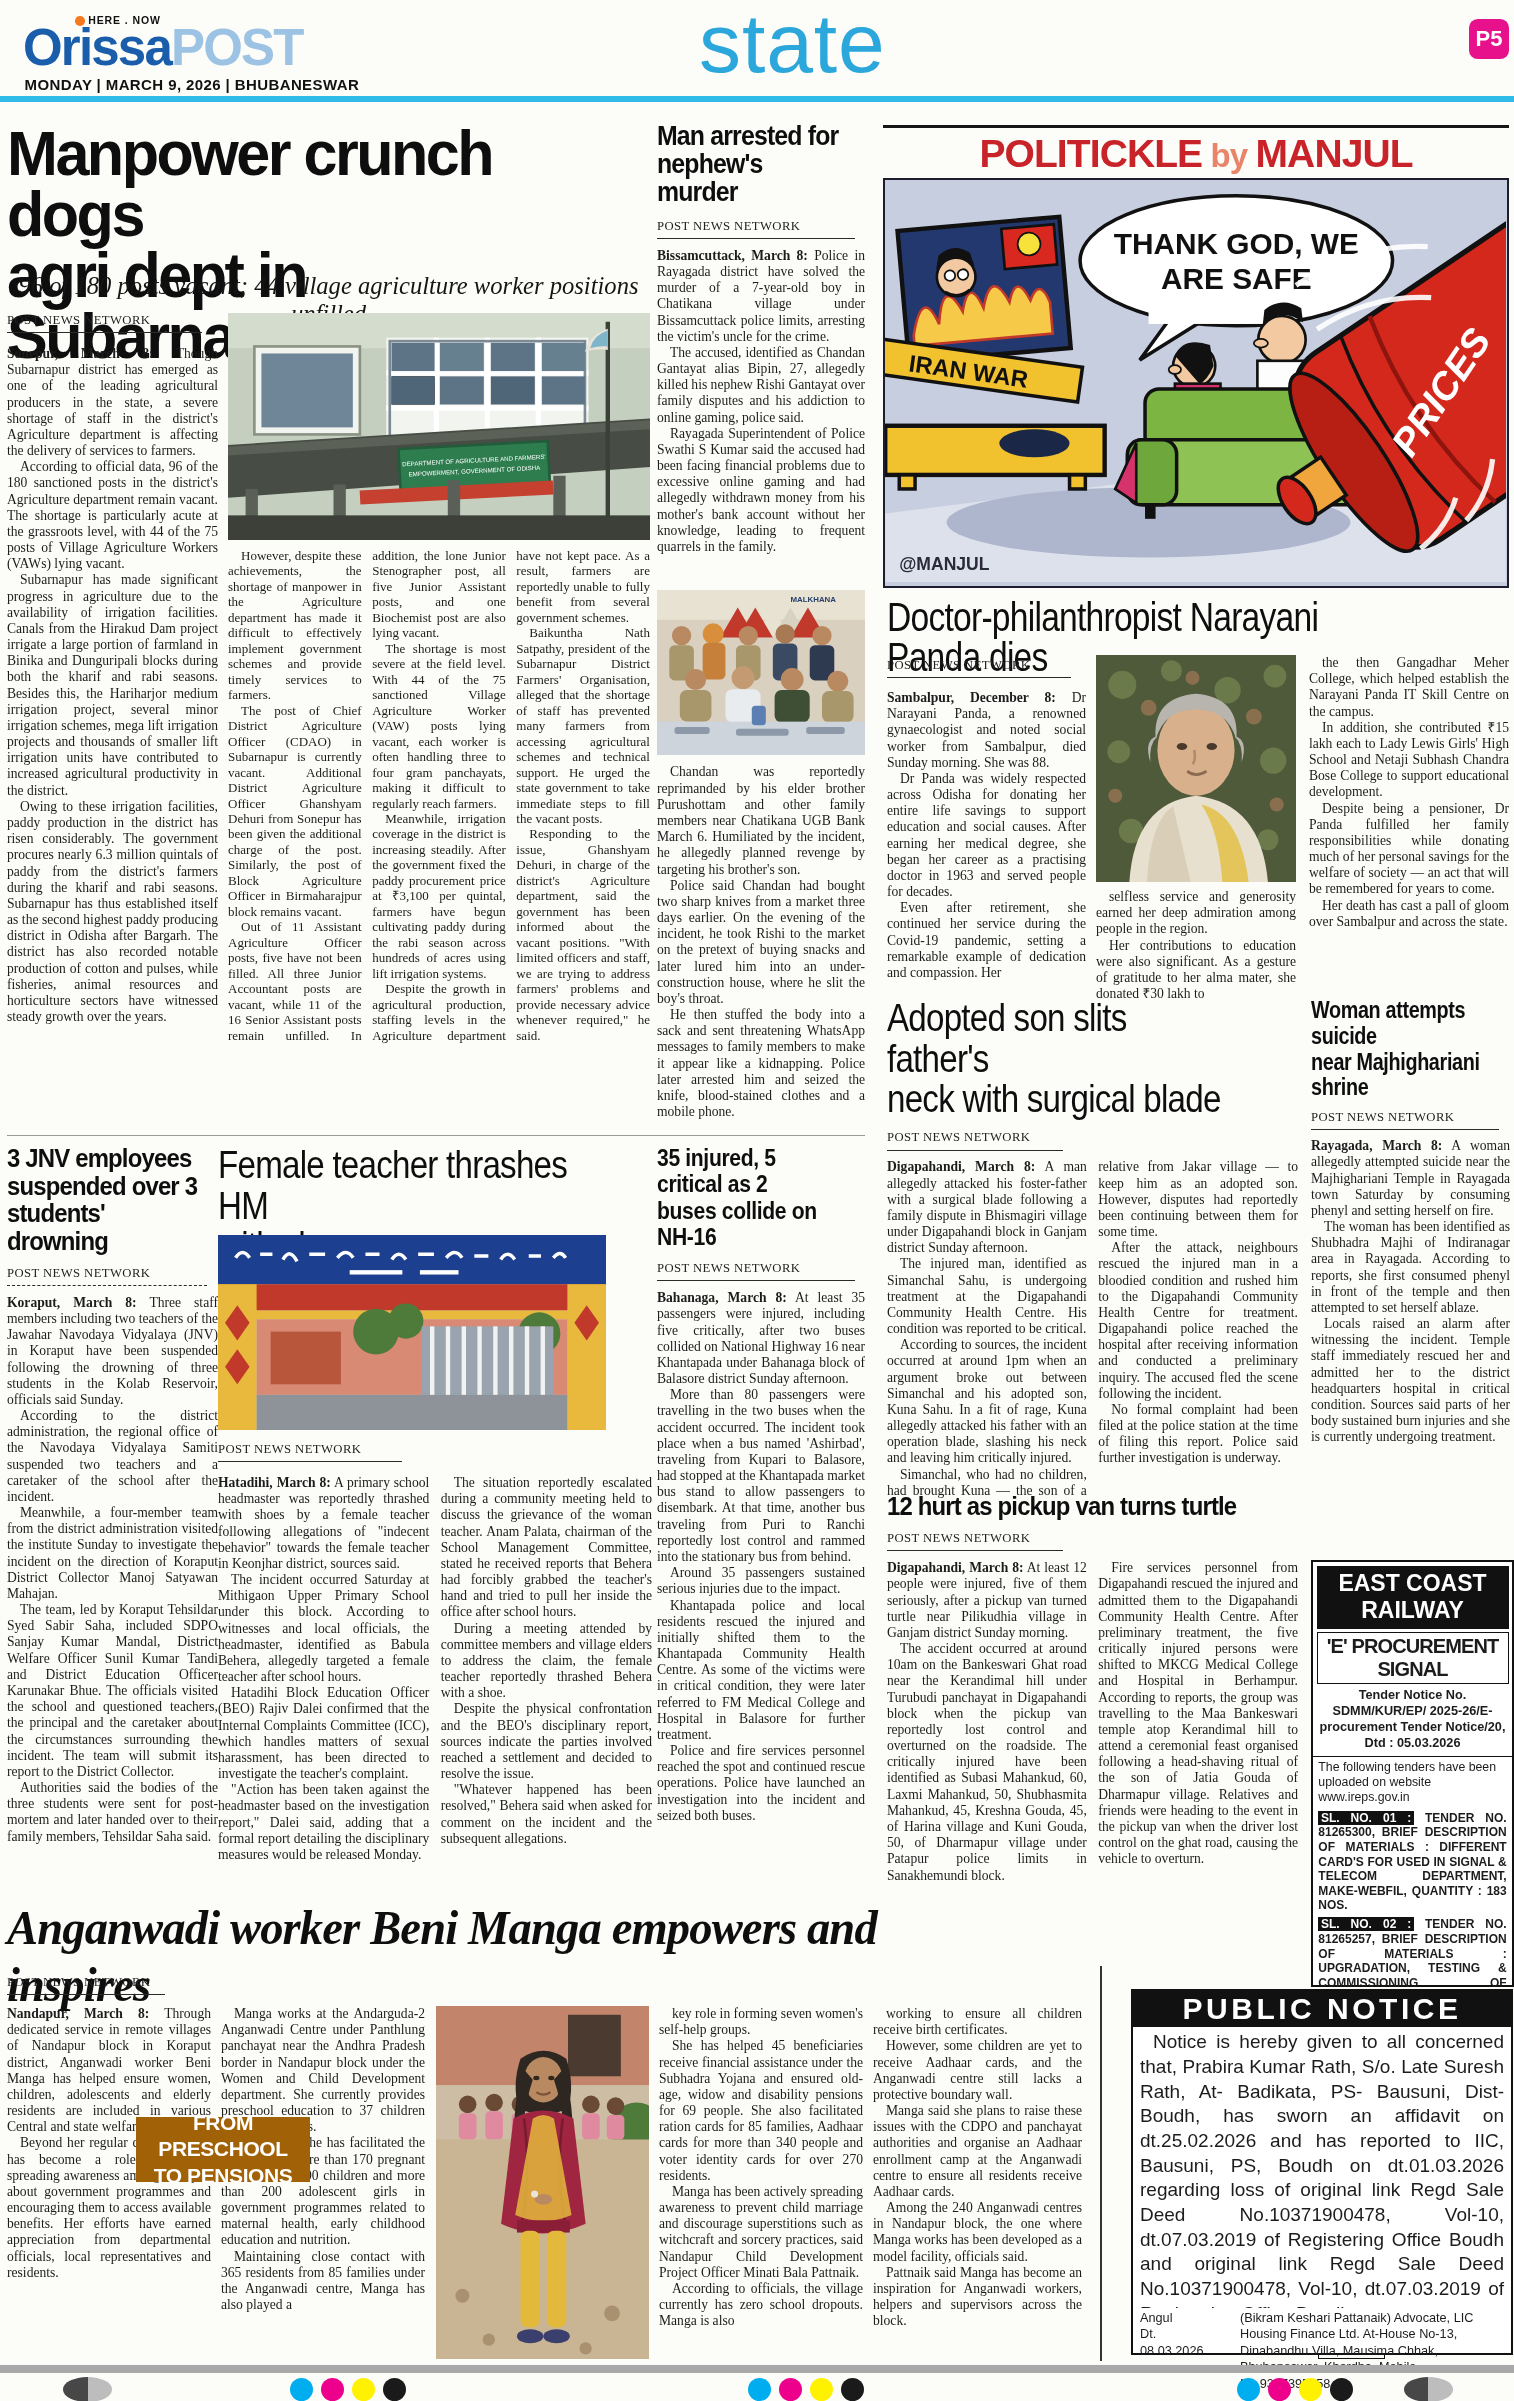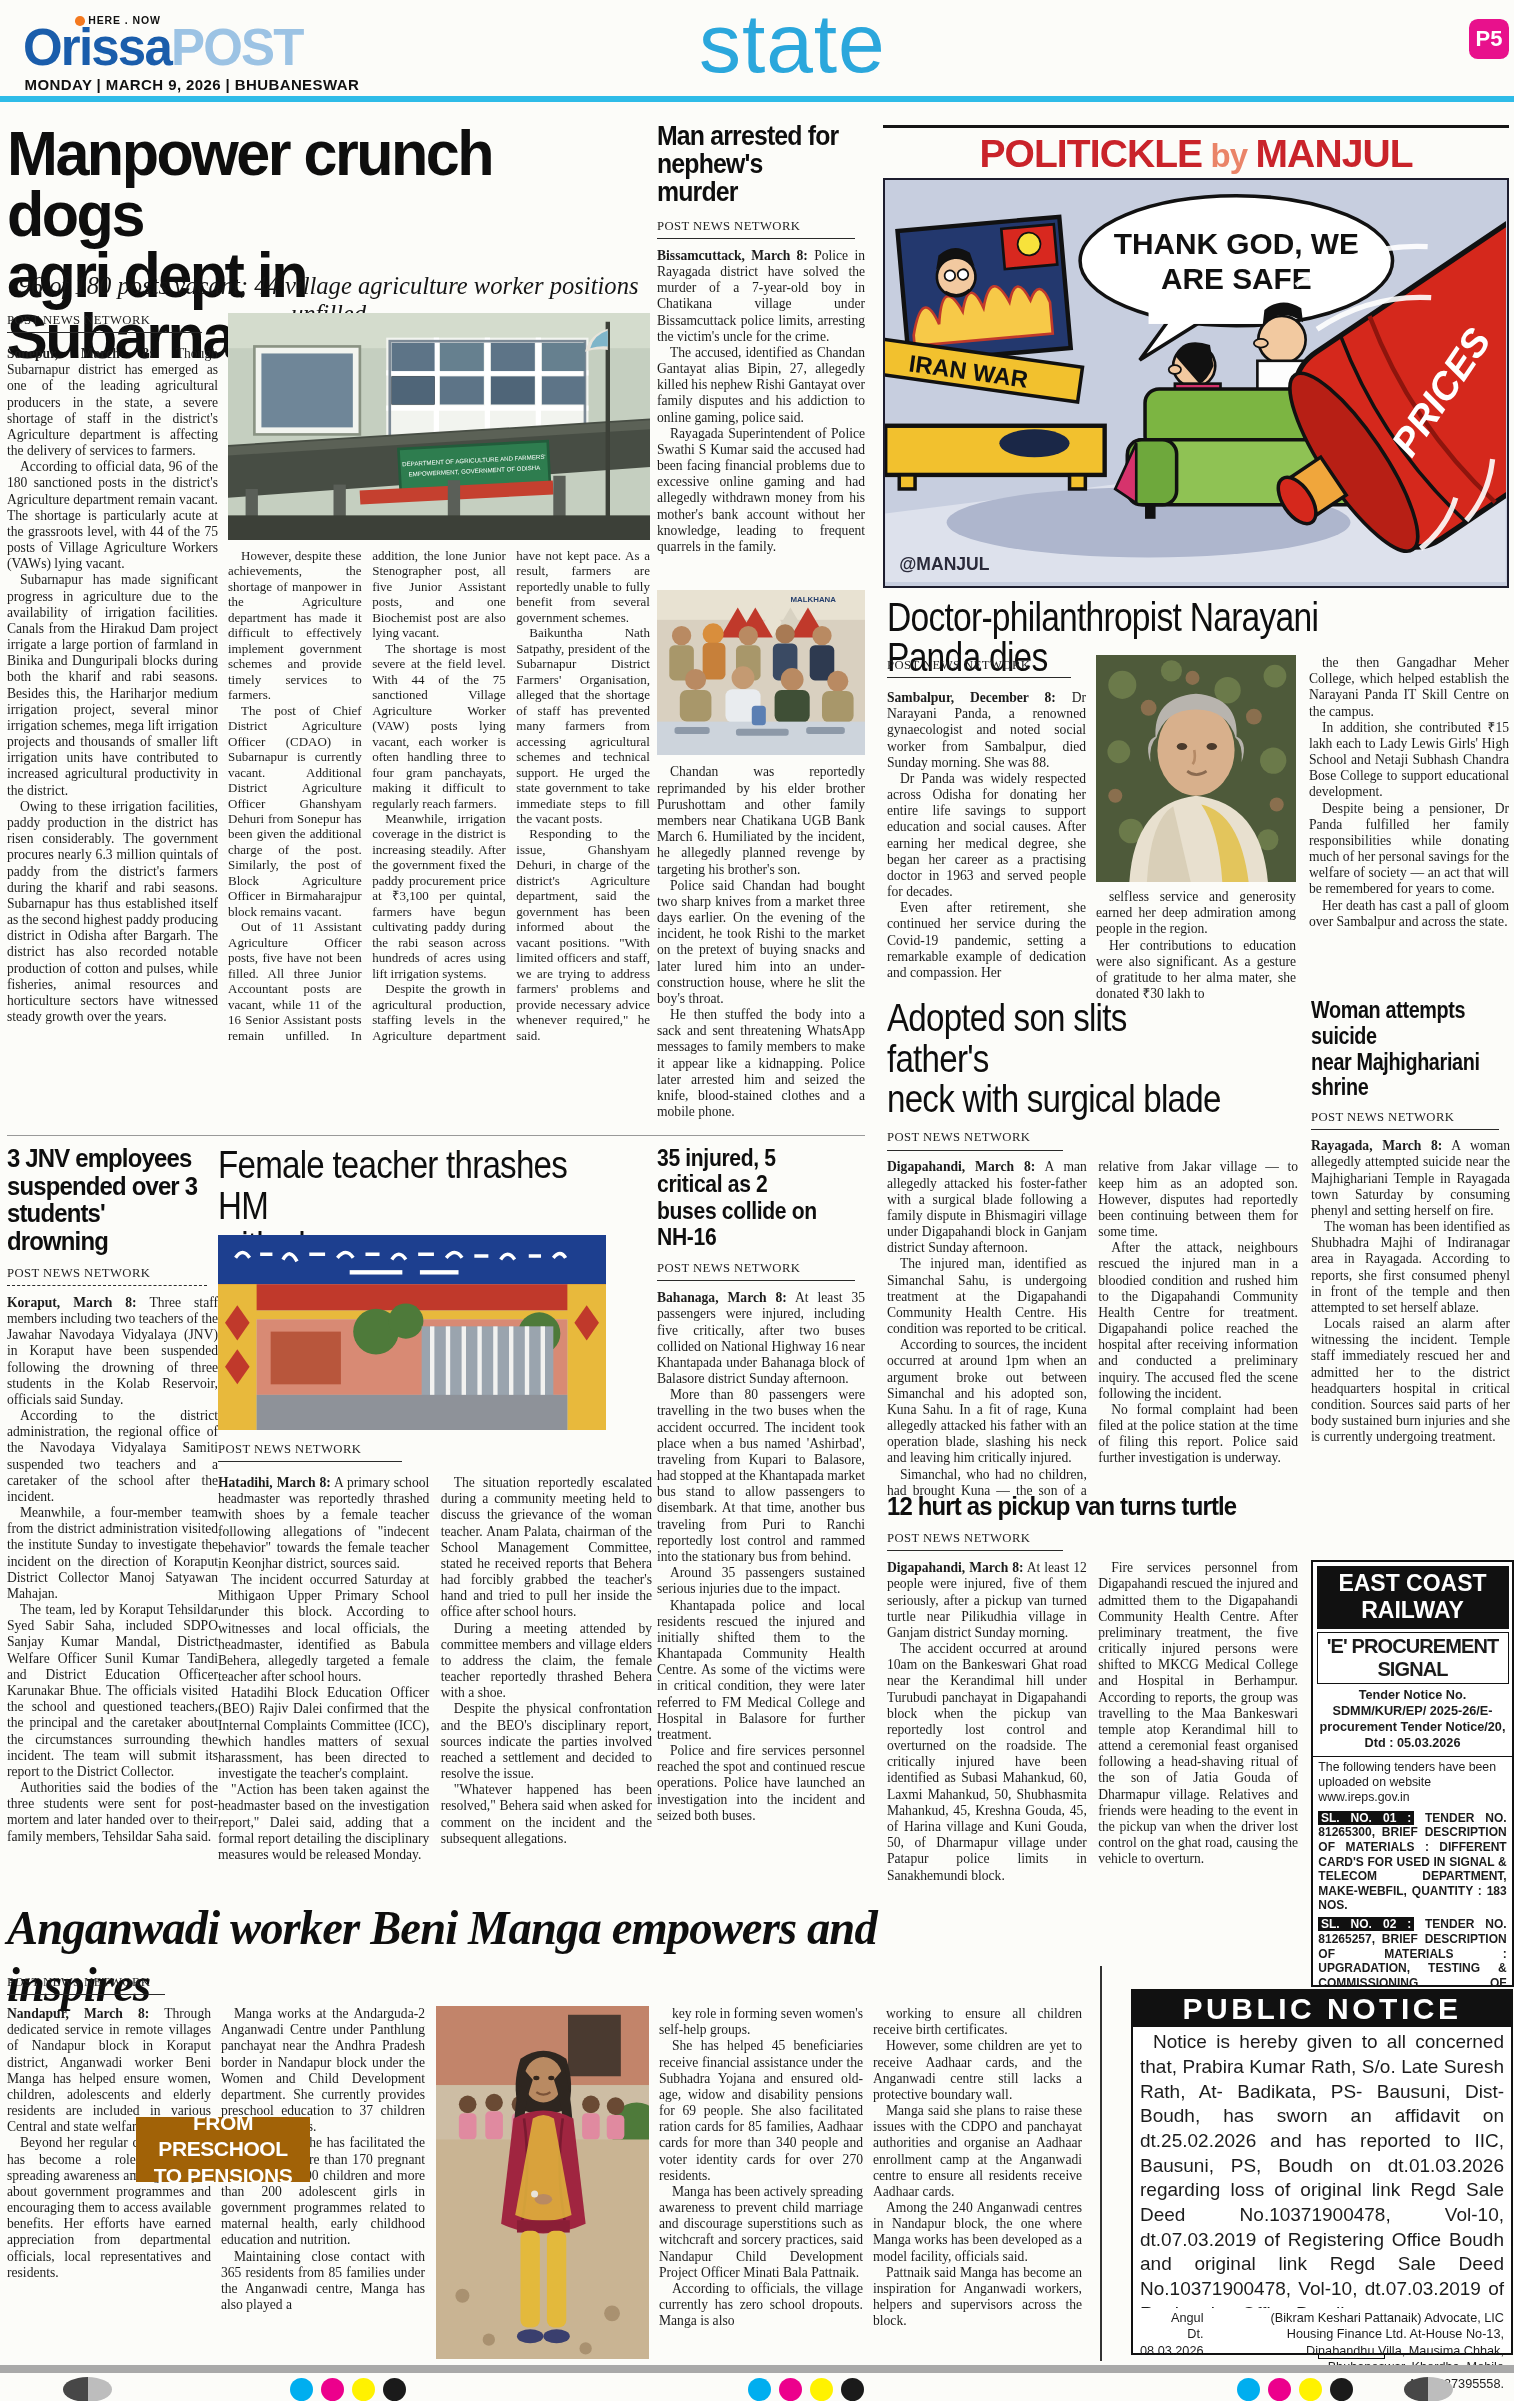--- a/index.html
+++ b/index.html
@@ -56,21 +56,21 @@
   .rail-intro{font-size:12.3px;padding:3.5px 5.3px;border-bottom:0;line-height:1.2;}
   .rail-entry{font-size:12px;font-weight:700;padding:2.6px 5.3px 1.8px;line-height:1.22;text-align:justify;}
   .slno{background:#111;color:#fff;padding:0 2.6px;margin-top:48px;}
   .rail-close{font-size:11px;font-weight:700;border-top:1.8px solid #111;padding:3.5px 5.3px;line-height:1.25;}
   .rail-sign{display:flex;justify-content:space-between;align-items:flex-end;padding:1.8px 5.3px 4.4px;}
   .rail-ref{border:1.8px solid #111;font-weight:700;font-size:11.4px;padding:0.9px 3.5px;}
   .rail-mgr{font-weight:700;font-size:12px;text-align:right;line-height:1.25;}
   .pn-title{background:#111;color:#fff;font-weight:700;font-size:30px;text-align:center;letter-spacing:3.5px;padding:0.9px 0;}
   .pn-body{font-size:19px;line-height:1.3;text-align:justify;padding:3.5px 7px;}
   .pn-body p{margin:0 0 1.8px;}
-  .pn-foot{display:flex;justify-content:space-between;font-size:12.7px;padding:1.8px 7px 5.3px;line-height:1.3;text-align:right;}
+  .pn-foot{display:flex;justify-content:space-between;font-size:12.7px;padding:1.8px 7px 5.3px;line-height:1.3;}
   
   .regbar{background:#a9a9a9;height:8px;left:0;width:1514px;top:2365px;}
   .twotone{width:49px;height:24.6px;border-radius:50%;background:linear-gradient(90deg,#474747 50%,#bdbdbd 50%);}
   .cmyk{display:flex;gap:8px;}
   .cmyk i{width:23px;height:23px;border-radius:50%;display:block;}
   .c-c{background:#00aeef;}.c-m{background:#ec008c;}.c-y{background:#fff200;}.c-k{background:#1a1a1a;}
   .redbox{background:#a16207;color:#fff;text-align:center;
           font:bold 21px "Liberation Sans",sans-serif;letter-spacing:-0.4px;line-height:1.25;
           display:flex;flex-direction:column;justify-content:center;}
   svg text{font-family:"Liberation Sans",sans-serif;}

